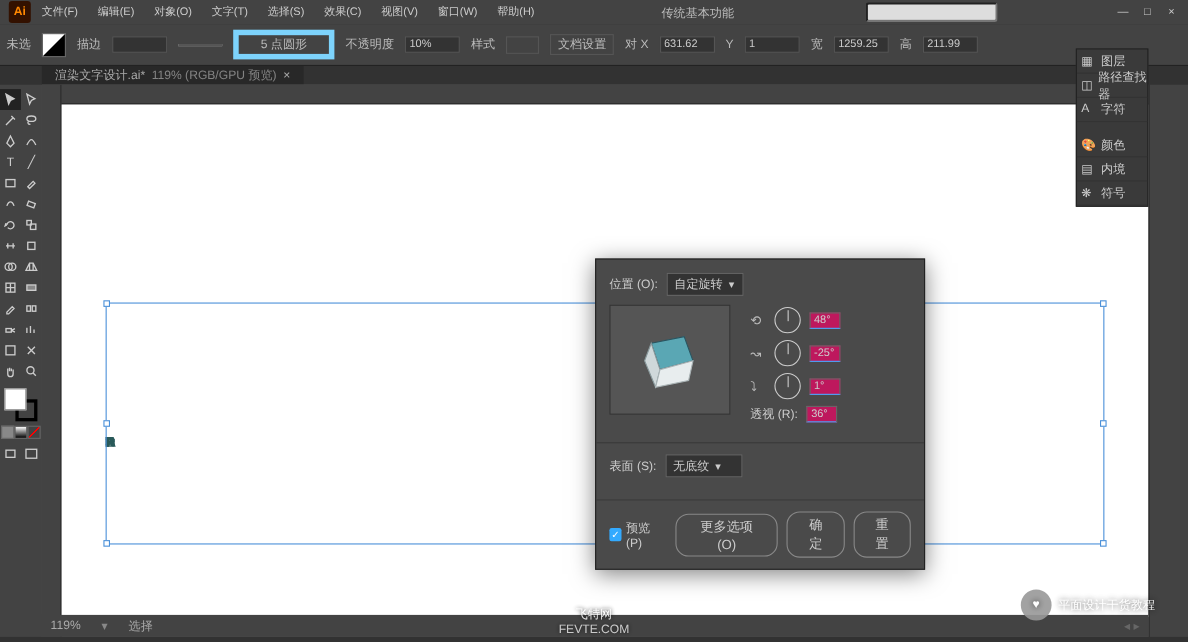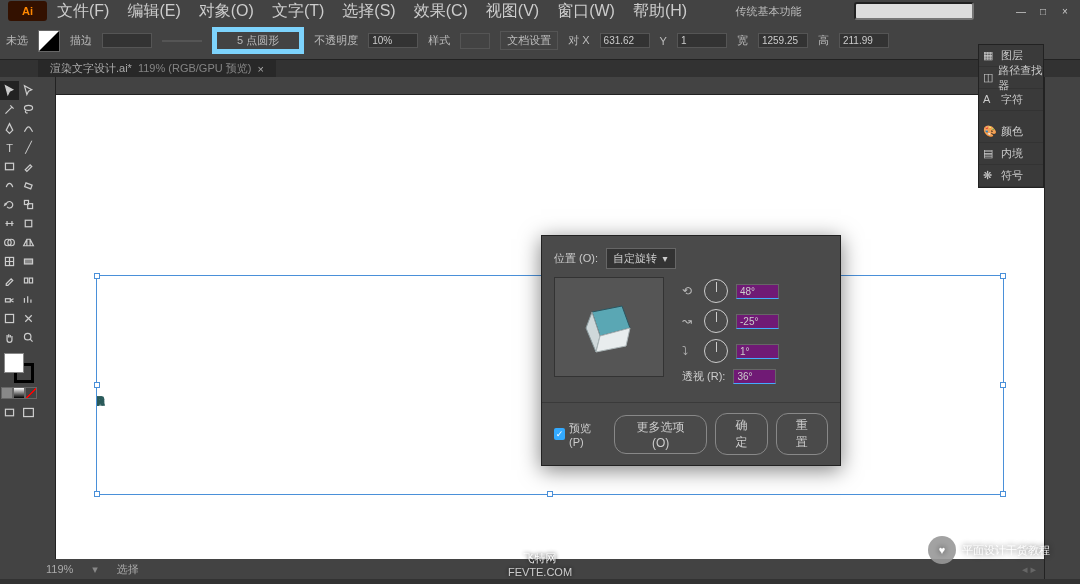--- a/index.html
+++ b/index.html
@@ -1,19 +1,19 @@
 <!DOCTYPE html>
 <html><head>
 <meta charset="utf-8">
 <style>
 *{margin:0;padding:0;box-sizing:border-box;font-family:"Microsoft YaHei",sans-serif;font-size:11px;user-select:none}
 body{background:#323232;width:1080px;height:584px;overflow:hidden;position:relative}
 .menubar{height:22px;background:#434343;display:flex;align-items:center;color:#ccc;padding-left:8px;gap:2px}
-.app-icon{width:39px;height:20px;background:#310;color:#f80;display:flex;align-items:center;justify-content:center;font-weight:bold;border-radius:3px}
-.menu-item{padding:2px 8px;font-size:16px}
+.app-icon{width:20px;height:20px;background:#310;color:#f80;display:flex;align-items:center;justify-content:center;font-weight:bold;border-radius:3px}
+.menu-item{padding:2px 8px;font-size:10px}
 .window-ctrls{margin-left:auto;display:flex;gap:8px;padding-right:8px}
 .win-btn{width:14px;height:14px;color:#ccc;font-size:10px;display:flex;align-items:center;justify-content:center}
 .options-bar{height:38px;background:#434343;border-bottom:1px solid #222;display:flex;align-items:center;color:#bbb;padding:0 6px;gap:10px;font-size:10px}
 .opt-input{background:#333;border:1px solid #555;color:#ccc;padding:1px 3px;width:50px;font-size:10px}
 .opt-swatch{width:22px;height:22px;border:1px solid #666;background:linear-gradient(135deg,#fff 48%,#000 52%)}
 .stroke-line{width:40px;height:1px;background:#ccc;border:1px solid #555}
 .search-bar{margin-left:auto;width:120px;height:18px;background:#ddd;border-radius:3px}
 .tab-bar{height:17px;background:#323232;display:flex;padding-left:38px}
 .doc-tab{padding:3px 12px;background:#282828;color:#aaa;font-size:10px;display:flex;align-items:center;gap:6px}
 .main{display:flex;height:502px}
@@ -41,21 +41,21 @@
 .rp-item{height:22px;display:flex;align-items:center;color:#ccc;font-size:10px;padding-left:4px;gap:4px;border-bottom:1px solid #333}
 .rp-icon{width:14px;height:14px;display:inline-block}
 .dialog{position:absolute;top:235px;left:541px;width:300px;background:#4a4a4a;border:1px solid #222;box-shadow:0 4px 20px rgba(0,0,0,.5);color:#ccc}
 .dlg-title{height:22px;background:#3a3a3a;padding:4px 8px;font-size:11px;display:flex;align-items:center}
 .dlg-body{padding:12px}
 .dlg-row{display:flex;align-items:center;gap:8px;margin-bottom:8px;font-size:10px}
 .dlg-select{background:#333;border:1px solid #666;color:#ccc;padding:2px 6px;min-width:70px;font-size:10px}
 .cube-preview{width:110px;height:100px;background:#555;border:1px solid #333;display:flex;align-items:center;justify-content:center;position:relative}
 .dial{width:24px;height:24px;border:1.5px solid #ccc;border-radius:50%;position:relative;display:inline-block}
 .dial::after{content:"";width:1px;height:10px;background:#ccc;position:absolute;top:2px;left:50%}
-.dlg-input{background:#701a75;border:1px solid #666;border-bottom:1px solid #4af;color:#ccc;width:43px;padding:1px 3px;font-size:10px}
+.dlg-input{background:#be185d;border:1px solid #666;border-bottom:1px solid #4af;color:#ccc;width:28px;padding:1px 3px;font-size:10px}
 .angle-row{display:flex;align-items:center;gap:8px;margin-bottom:6px}
 .angle-axis{width:14px;color:#bbb;font-size:12px}
 .dlg-footer{display:flex;gap:8px;padding:10px 12px;align-items:center;border-top:1px solid #3a3a3a}
 .dlg-btn{border:1px solid #888;border-radius:12px;padding:3px 14px;background:transparent;color:#ccc;font-size:12px;cursor:pointer}
 .dlg-chk{display:flex;align-items:center;gap:4px;margin-right:auto;font-size:10px}
 .chk-box{width:12px;height:12px;background:#3af;border-radius:2px;display:flex;align-items:center;justify-content:center;color:#fff;font-size:9px}
 .watermark{position:absolute;bottom:6px;left:50%;transform:translateX(-50%);color:#fff;text-shadow:0 0 4px #000;font-size:14px;text-align:center;opacity:.9;pointer-events:none}
 .watermark2{position:absolute;bottom:20px;right:30px;color:#fff;font-size:22px;text-shadow:0 0 6px rgba(0,0,0,.8);opacity:.9;display:flex;align-items:center;gap:6px;pointer-events:none}
 .wechat-icon{width:28px;height:28px;background:#999;border-radius:50%;display:flex;align-items:center;justify-content:center}
 </style>
@@ -401,20 +401,26 @@
             <span class="angle-axis">⤵</span>
             <span class="dial"></span>
             <input class="dlg-input" value="1°" style="">
           </div>
         <div class="angle-row" style="margin-top:6px">
             <span>透视 (R):</span>
             <input class="dlg-input" value="36°" style="">
           </div>
       </div>
     </div>
+    <div style="border-top:1px solid #3a3a3a;margin:12px -12px 0;padding:10px 12px 0">
+      <div class="dlg-row">
+        <span>表面 (S):</span>
+        <span class="dlg-select"><span>无底纹</span> &nbsp;▾</span>
+      </div>
+    </div>
   </div>
   <div class="dlg-footer">
     <label class="dlg-chk">
         <span class="chk-box">✓</span>
         <span>预览 (P)</span>
       </label>
     <button class="dlg-btn">更多选项 (O)</button>
     <button class="dlg-btn">确定</button>
     <button class="dlg-btn">重置</button>
   </div>

